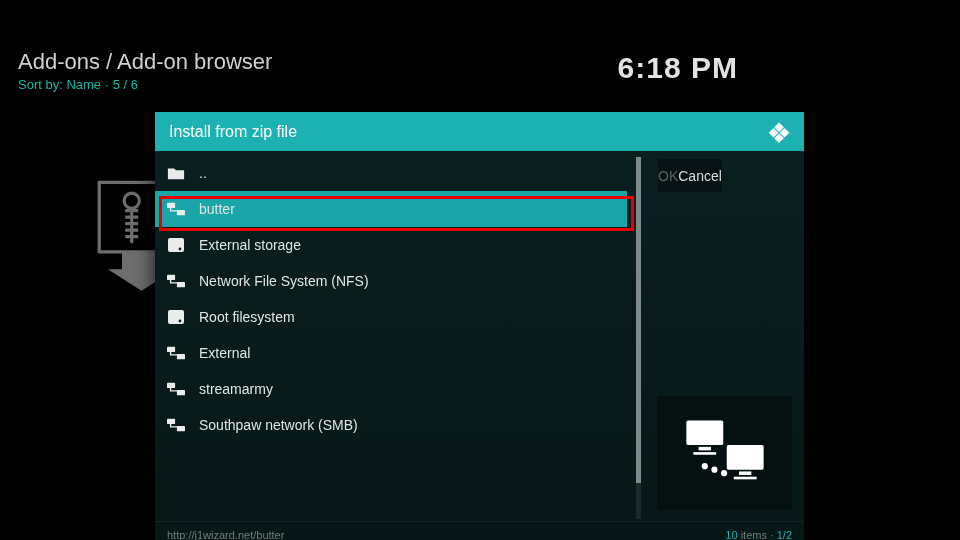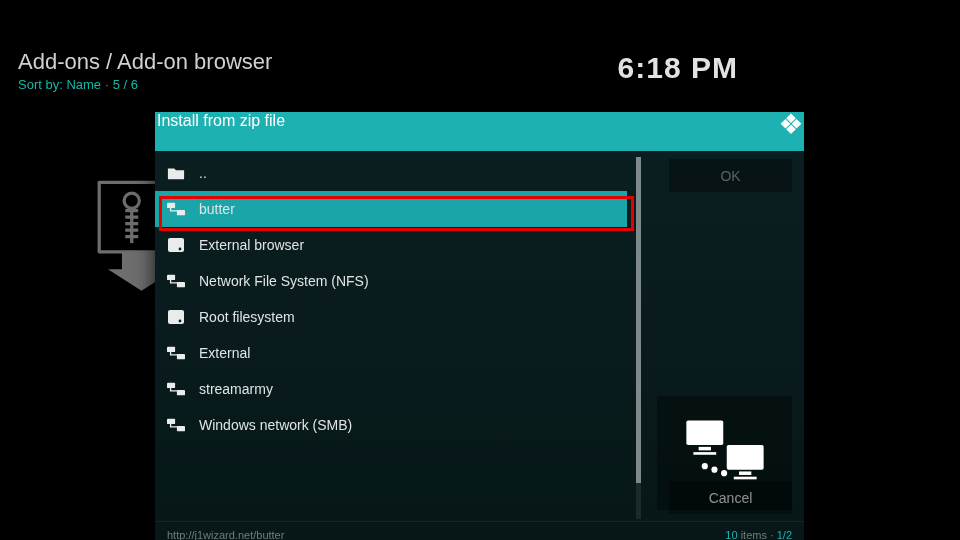--- a/index.html
+++ b/index.html
@@ -4,34 +4,34 @@
 <style>
 *{margin:0;padding:0;box-sizing:border-box;font-family:Arial,Helvetica,sans-serif;}
 html,body{width:960px;height:540px;background:#000;overflow:hidden;color:#e6e6e6;}
 .screen{position:relative;width:760px;height:540px;margin-top:41px;}
 .breadcrumb{position:absolute;left:18px;top:8px;font-size:22px;font-weight:300;color:#cfd0d0;}
 .sortline{position:absolute;left:18px;top:36px;font-size:13px;color:#14b8a6;}
 .clock{position:absolute;right:22px;top:10px;font-size:30px;font-weight:700;color:#e2e2e2;letter-spacing:1px;}
 .zip-bg{position:absolute;left:92px;top:137px;width:99px;height:115px;opacity:.9;}
 .zip-bg svg{width:100%;height:100%;}
 .dialog{position:absolute;left:155px;top:71px;width:649px;height:435px;background:linear-gradient(#0b1f21,#071718);box-shadow:0 0 20px rgba(0,0,0,.8);}
-.titlebar{height:39px;background:#1db1b2;display:flex;align-items:flex-start;padding:0 2px;}
+.titlebar{height:39px;background:#1db1b2;display:flex;align-items:center;padding:0 14px;}
 .titlebar .title{color:#fff;font-size:16px;font-weight:400;flex:1;}
 .logo-icon svg{width:22px;height:22px;display:block;}
 .body{position:relative;display:flex;height:370px;}
 .list-wrap{position:relative;width:487px;height:370px;padding:4px 0 0 0;}
 .list{width:472px;height:364px;list-style:none;}
 .row{height:36px;display:flex;align-items:center;padding-left:12px;gap:14px;font-size:14px;color:#dfe4e4;cursor:default;}
 .row .ic{width:18px;height:16px;display:inline-block;flex-shrink:0;}
 svg.icn{width:100%;height:100%;}
 .row.selected{background:#1aa6a8;}
 .highlight-box{position:absolute;left:4px;top:45px;width:475px;height:35px;border:3px solid #e60000;pointer-events:none;}
 .scrollbar{position:absolute;left:481px;top:6px;width:5px;height:362px;background:rgba(255,255,255,.08);}
 .scroll-thumb{position:absolute;left:0;top:0;width:5px;height:326px;background:#7e8a8a;}
-.right{flex:1;padding:8px 12px 0 27px;display:flex;flex-direction:column;align-items:stretch;position:relative;justify-content:space-between;}
+.right{flex:1;padding:8px 12px 0 16px;display:flex;align-items:stretch;position:relative;}
 .btn{height:33px;background:rgba(0,0,0,.35);color:#d9dddc;display:flex;align-items:center;justify-content:center;font-size:14px;margin-bottom:7px;}
 .btn.disabled{color:#566362;}
 .thumb{position:absolute;right:12px;bottom:11px;width:135px;height:114px;background:rgba(0,0,0,.35);display:flex;align-items:center;justify-content:center;}
 .thumb svg{width:88px;height:72px;}
 .footer{position:absolute;left:0;bottom:0;height:26px;width:100%;border-top:1px solid rgba(255,255,255,.06);display:flex;align-items:center;padding:0 12px;font-size:11px;}
 .footer .path{color:#6e7c7c;flex:1;}
 .footer .count{color:#1db1b2;}
 .footer .count .muted{color:#6e7c7c;text-align:right;}
 </style>
 </head>
@@ -88,21 +88,21 @@
                     <path d="M4 7v3h9" stroke="#e8eceb" stroke-width="1.5" fill="none"></path>
                   </g>
                 </svg></span>
               <span>butter</span>
             </li>
             <li class="row">
               <span class="ic"><svg class="icn" viewBox="0 0 18 16">
                   <rect x="1" y="1" width="16" height="14" rx="2" fill="#e8eceb"></rect>
                   <circle cx="13" cy="12" r="1.4" fill="#0b1f21"></circle>
                 </svg></span>
-              <span>External browser</span>
+              <span>External storage</span>
             </li>
             <li class="row">
               <span class="ic"><svg class="icn" viewBox="0 0 20 16">
                   <g fill="#e8eceb">
                     <rect x="0" y="1" width="9" height="6" rx="1"></rect>
                     <rect x="11" y="9" width="9" height="6" rx="1"></rect>
                     <path d="M4 7v3h9" stroke="#e8eceb" stroke-width="1.5" fill="none"></path>
                   </g>
                 </svg></span>
               <span>Network File System (NFS)</span>
@@ -135,21 +135,21 @@
               <span>streamarmy</span>
             </li>
             <li class="row">
               <span class="ic"><svg class="icn" viewBox="0 0 20 16">
                   <g fill="#e8eceb">
                     <rect x="0" y="1" width="9" height="6" rx="1"></rect>
                     <rect x="11" y="9" width="9" height="6" rx="1"></rect>
                     <path d="M4 7v3h9" stroke="#e8eceb" stroke-width="1.5" fill="none"></path>
                   </g>
                 </svg></span>
-              <span>Windows network (SMB)</span>
+              <span>Southpaw network (SMB)</span>
             </li>
           </ul>
         <div class="scrollbar">
             <div class="scroll-thumb"></div>
           </div>
         <div class="highlight-box"></div>
       </div>
 
       <div class="right">
         <div class="btn disabled">OK</div>

